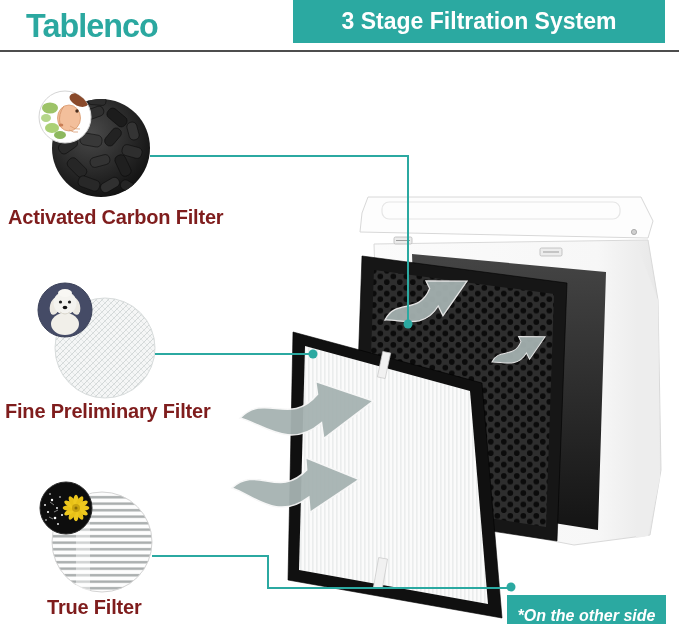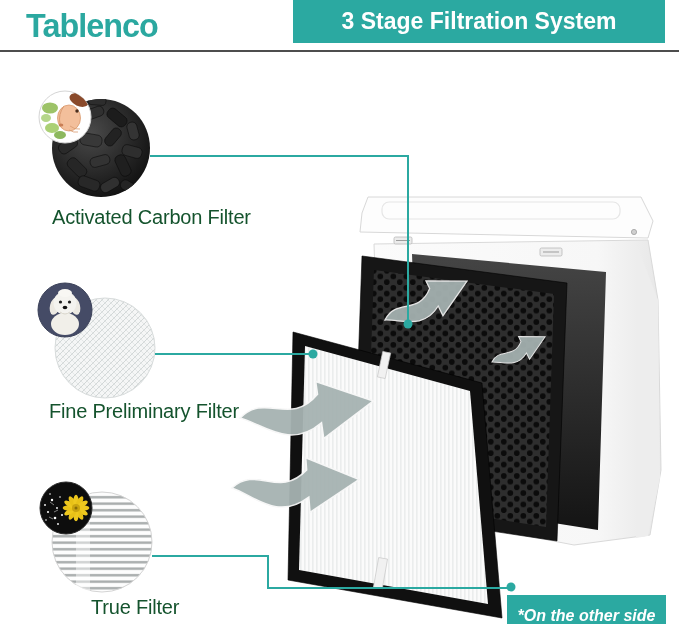--- a/index.html
+++ b/index.html
@@ -12,22 +12,22 @@
     color:#2BA8A0;letter-spacing:-1px;transform:scaleX(.95);transform-origin:left top;
     white-space:nowrap;z-index:3;
   }
   .title-banner{
     position:absolute;left:293px;top:0;width:372px;height:43px;background:#2BA9A1;
     color:#ffffff;font-size:23px;font-weight:700;display:flex;align-items:center;
     justify-content:center;white-space:nowrap;z-index:3;
   }
   .divider{position:absolute;left:0;top:50px;width:679px;height:2px;background:#4d4d4d;z-index:2;}
   .stage-label{
-    position:absolute;color:#14532d;font-weight:400;font-size:20px;
-    letter-spacing:-.2px;white-space:nowrap;z-index:3;margin-left:44px;
+    position:absolute;color:#7f1d1d;font-weight:700;font-size:20px;
+    letter-spacing:-.2px;white-space:nowrap;z-index:3;
   }
   .label-1{left:8px;top:206px;}
   .label-2{left:5px;top:400px;}
   .label-3{left:47px;top:596px;}
   .footnote-banner{
     position:absolute;left:507px;top:595px;width:159px;height:42px;background:#2BA9A1;
     color:#fff;font-size:16px;font-weight:700;font-style:italic;display:flex;
     align-items:center;justify-content:center;white-space:nowrap;z-index:3;
   }
   svg.art{position:absolute;left:0;top:0;z-index:1;}

